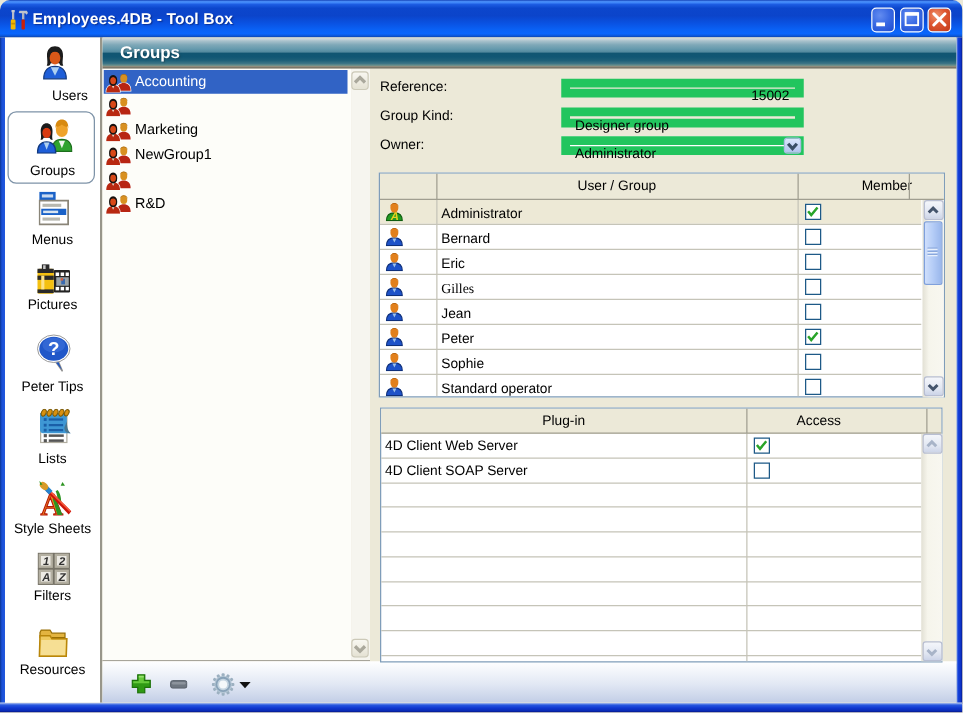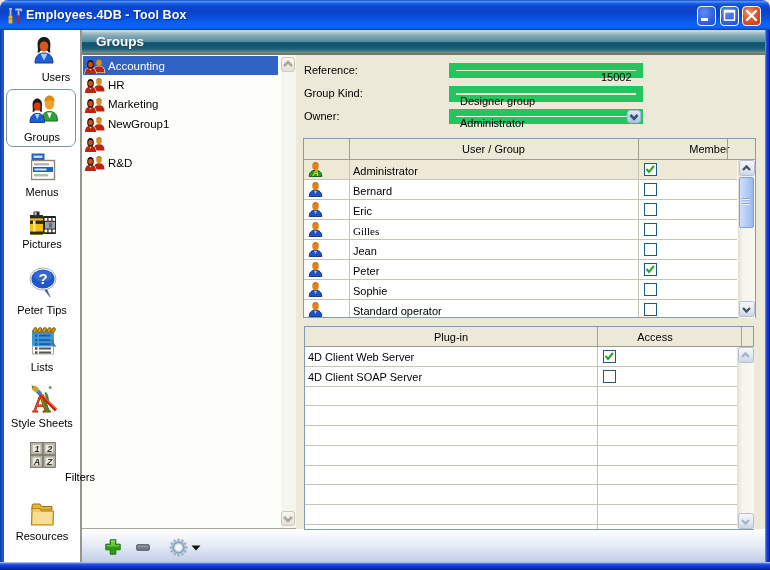--- a/index.html
+++ b/index.html
@@ -188,21 +188,21 @@
       <rect x="13.3" y="13.3" width="12.2" height="12.2" fill="#b4b0a2" stroke="#6e6a5e" stroke-width="0.8"></rect>
       <rect x="15.6" y="15.6" width="7.6" height="7.6" fill="#eceae4"></rect>
     </g>
     <g font-family="Liberation Sans" font-size="9" font-weight="bold" font-style="italic" fill="#333" text-anchor="middle">
       <text x="7" y="10">1</text>
         <text x="19.8" y="10">2</text>
       <text x="7" y="22.8">A</text>
         <text x="19.8" y="22.8">Z</text>
     </g>
   </svg>
-  <div class="abs lbl" style="left:4px;top:471px;width:76px;text-align:center;padding-left:38px;">Filters</div>
+  <div class="abs lbl" style="left:4px;top:471px;width:76px;text-align:center;">Filters</div>
 
   <svg class="abs" style="left:30px;top:501px;" width="26" height="26" viewBox="0 0 26 26">
     <path d="M2 5 L3 3 L10 3 L11.5 5.5 L22 5.5 L22 9 L2 9 Z" fill="#e3b440" stroke="#9a7006" stroke-width="1"></path>
     <path d="M1.5 24 L2 7.5 L10 7.5 L11.5 10 L23.5 10 L23 24 Z" fill="#eec95e" stroke="#b8860b" stroke-width="1.2"></path>
     <path d="M2.5 23 L3 11 L22.5 11 L22 23 Z" fill="#f6df94"></path>
   </svg>
   <div class="abs lbl" style="left:4px;top:530px;width:76px;text-align:center;">Resources</div>
 
   <svg class="abs" style="left:7px;top:7px;" width="16" height="18" viewBox="0 0 16 18">
     <rect x="2.2" y="1" width="2.6" height="1.8" fill="#c8ccd4"></rect>
@@ -220,23 +220,20 @@
     <rect x="4.5" y="4.5" width="10" height="9.6" fill="none" stroke="#fff" stroke-width="1.5"></rect>
     <rect x="4.5" y="4" width="10" height="2.6" fill="#fff"></rect>
   </svg>
   <svg class="abs" style="left:742px;top:6px;" width="19" height="19" viewBox="0 0 19 19">
     <path d="M5 5 L14 14 M14 5 L5 14" stroke="#fff" stroke-width="2.4" stroke-linecap="round"></path>
   </svg>
 
   <div class="abs grow" style="top:56.4px;color:#fff;">
       <svg class="gicon" style="position:absolute;left:1px;top:1.5px;" width="22" height="16" viewBox="0 0 22 16"></svg>
       <span class="gt">Accounting</span>
-    </div>
-  <div class="abs grow" style="top:75.8px;">
-      <span class="gt">HR</span>
     </div>
   <div class="abs grow" style="top:95.2px;">
       <span class="gt">Marketing</span>
     </div>
   <div class="abs grow" style="top:114.6px;">
       <span class="gt">NewGroup1</span>
     </div>
   <div class="abs grow" style="top:153.4px;">
       <span class="gt">R&amp;D</span>
     </div>

